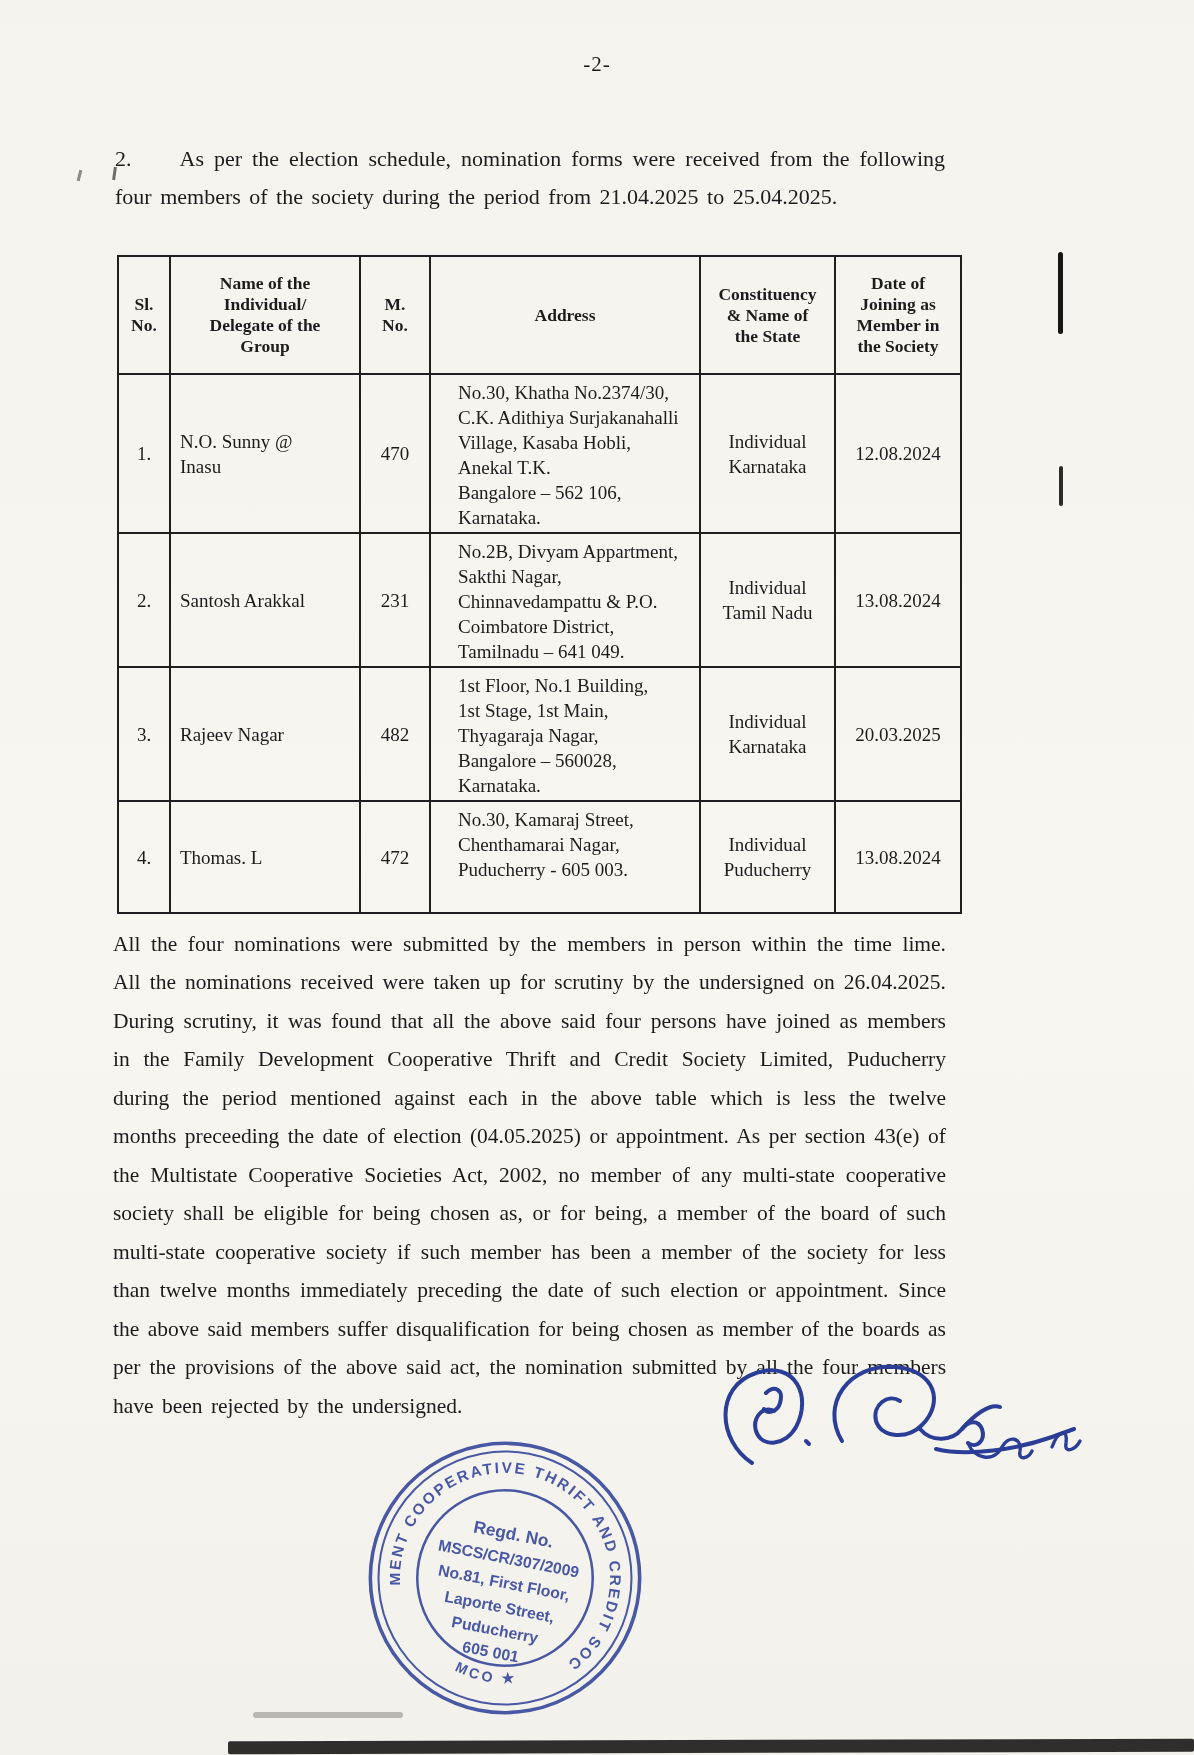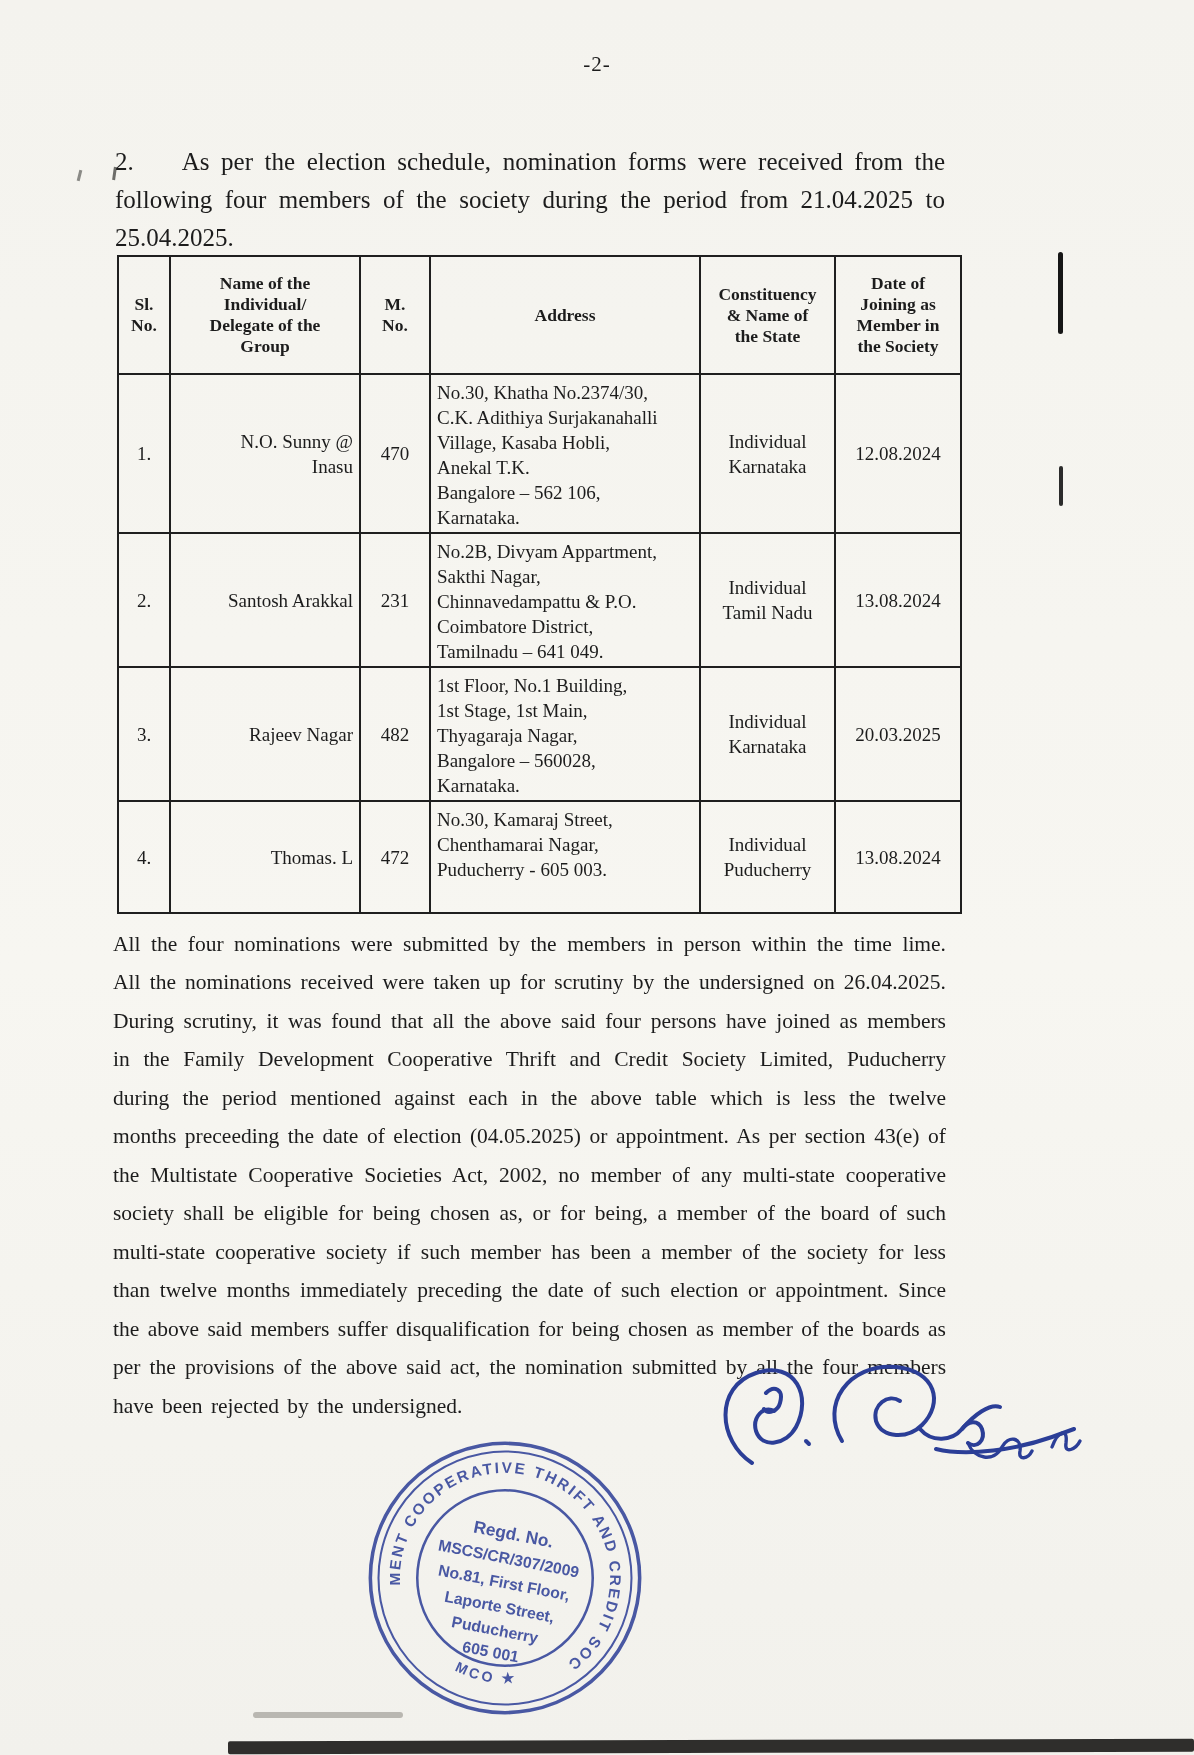--- a/index.html
+++ b/index.html
@@ -4,30 +4,30 @@
 <style>
   html,body{margin:0;padding:0;background:#9a9a9a;}
   .page{
     position:relative;width:1194px;height:1755px;margin:0 auto;overflow:hidden;
     background:linear-gradient(180deg,#f4f3ee 0%,#f7f6f1 55%,#f2f1ec 100%);
     font-family:"Liberation Serif", serif;color:#1c1c1c;
   }
   .page-number{position:absolute;top:52px;left:0;width:100%;text-align:center;
     font-size:21px;letter-spacing:1px;}
   .intro{position:absolute;left:115px;top:118px;width:830px;
-    font-size:25px;line-height:38px;text-align:justify;word-spacing:3px;}
+    font-size:22px;line-height:38px;text-align:justify;word-spacing:3px;}
   .intro .para-num{margin-right:48px;}
   table.nom{position:absolute;left:117px;top:255px;width:843px;
     border-collapse:collapse;table-layout:fixed;font-size:19px;}
   table.nom th,table.nom td{border:2px solid #1f1f1f;white-space:pre-line;overflow:hidden;}
   table.nom th{font-weight:bold;font-size:17.5px;line-height:21px;text-align:center;
     vertical-align:middle;padding:4px 2px;}
   table.nom td{line-height:25px;padding:2px 6px;vertical-align:middle;text-align:center;}
-  table.nom td.address{text-align:left;vertical-align:top;padding:5px 4px 2px 6px;}
-  table.nom td.name{text-align:right;padding-left:9px;margin-left:12px;}
+  table.nom td.address{text-align:left;vertical-align:top;padding:5px 4px 2px 27px;}
+  table.nom td.name{text-align:left;padding-left:9px;margin-left:12px;}
   table.nom thead tr{height:118px;}
   table.nom tbody tr:nth-child(1){height:146px;}
   table.nom tbody tr:nth-child(2){height:126px;}
   table.nom tbody tr:nth-child(3){height:125px;}
   table.nom tbody tr:nth-child(4){height:112px;}
   .bodytext{position:absolute;left:113px;top:903px;width:833px;
     font-size:21.5px;line-height:38.5px;text-align:justify;word-spacing:3px;}
   .sig-svg{position:absolute;left:695px;top:1345px;width:390px;height:150px;}
   .sig-block{position:absolute;left:628px;top:1474px;width:360px;text-align:center;
     font-size:20px;line-height:28.5px;letter-spacing:.3px;}

